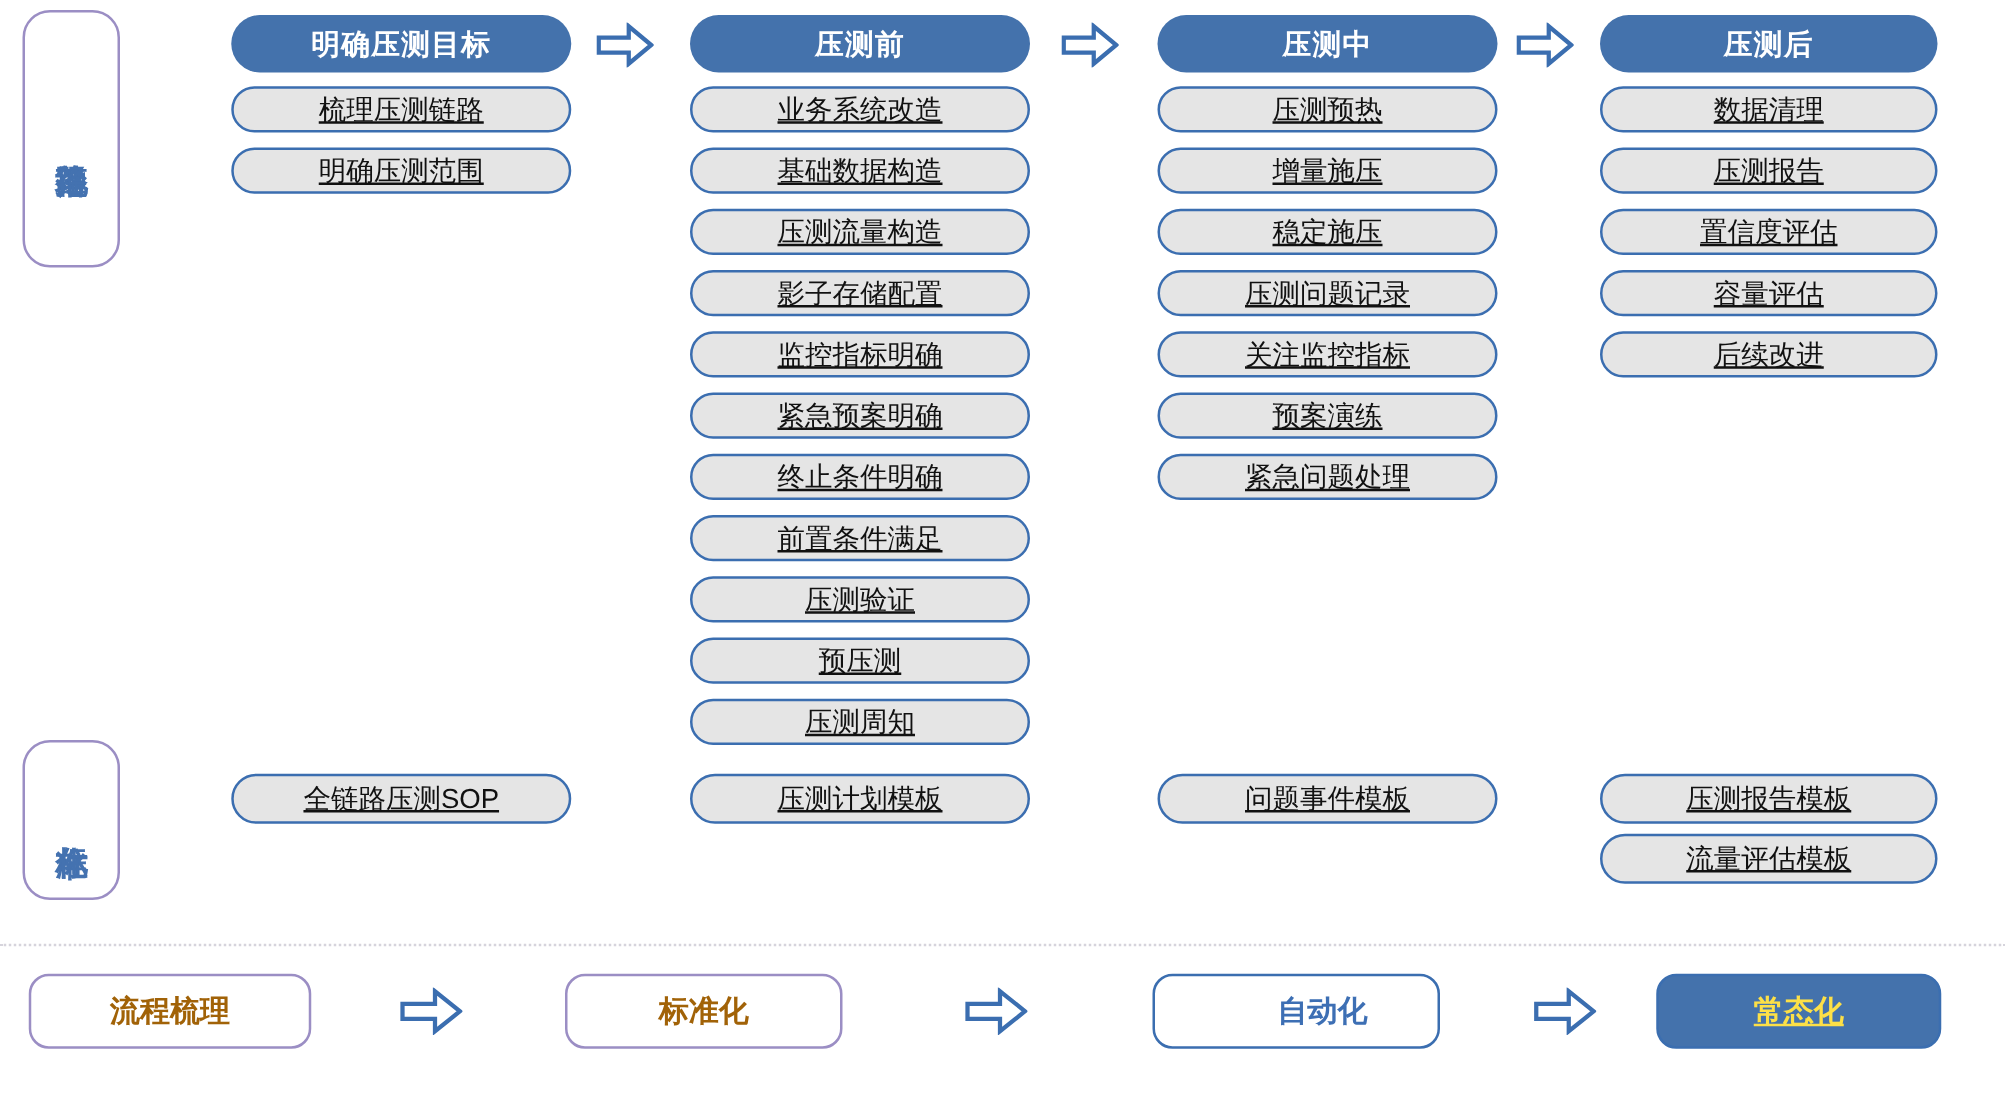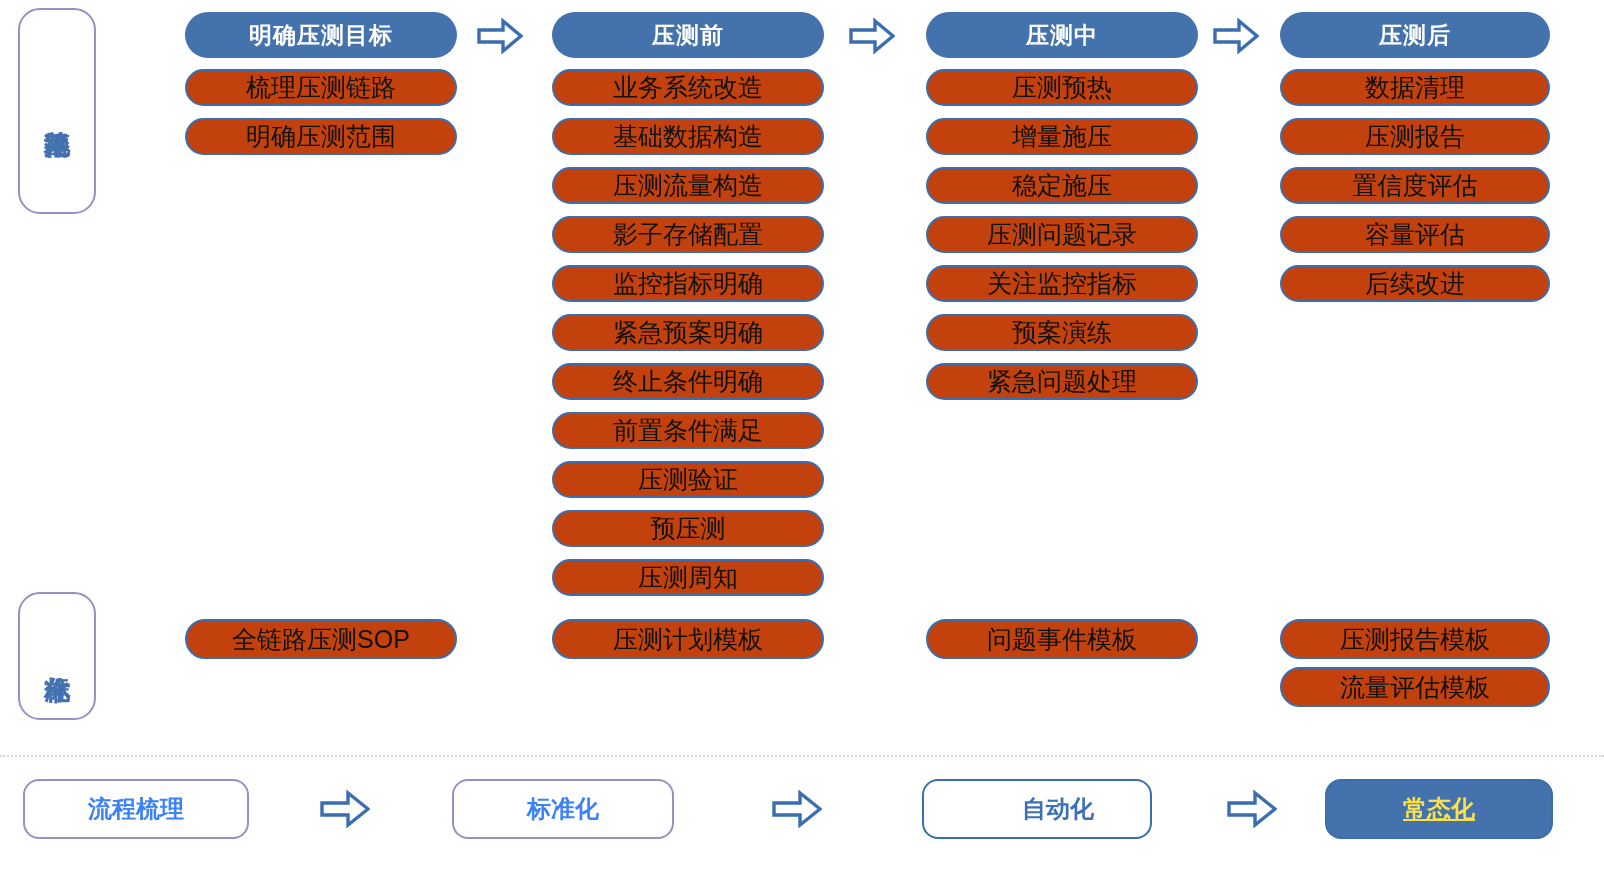--- a/index.html
+++ b/index.html
@@ -66,28 +66,29 @@
   .col-items {
     margin-top: 11px;
     display: flex;
     flex-direction: column;
     gap: 12px;
   }
   .item-box {
     height: 37px;
     border: 2px solid #3b6eb0;
     border-radius: 19px;
-    background: #c2410c;
-    display: flex;
-    align-items: center;
-    justify-content: center;
-    font-size: 25px;
+    background: #e5e5e5;
+    display: flex;
+    align-items: center;
+    justify-content: center;
+    font-size: 22px;
     color: #111111;
     box-sizing: border-box;
     white-space: nowrap;
+    text-decoration: underline;
   }
 
   #column-1 { left: 185px;  width: 272px; }
   #column-2 { left: 552px;  width: 272px; }
   #column-3 { left: 926px;  width: 272px; }
   #column-4 { left: 1280px; width: 270px; }
 
   
   .stage-arrow {
     position: absolute;
@@ -128,21 +129,21 @@
     height: 60px;
     border-radius: 16px;
     display: flex;
     align-items: center;
     justify-content: center;
     font-size: 24px;
     font-weight: bold;
     box-sizing: border-box;
     background: #ffffff;
   }
-  .flow-pill.purple  { border: 2px solid #9b8ec4; color: #3b82f6; }
+  .flow-pill.purple  { border: 2px solid #9b8ec4; color: #a16207; }
   .flow-pill.blue    { border: 2px solid #3b6eb0; color: #3d6fb4; padding-left: 42px; }
   .flow-pill.filled  { border: 2px solid #3b6eb0; background: #4472ac; color: #fde047; text-decoration: underline; }
   #flow-pill-1 { left: 23px;   width: 226px; }
   #flow-pill-2 { left: 452px;  width: 222px; }
   #flow-pill-3 { left: 922px;  width: 230px; }
   #flow-pill-4 { left: 1325px; width: 228px; }
 
   .flow-arrow {
     position: absolute;
     top: 790px;

